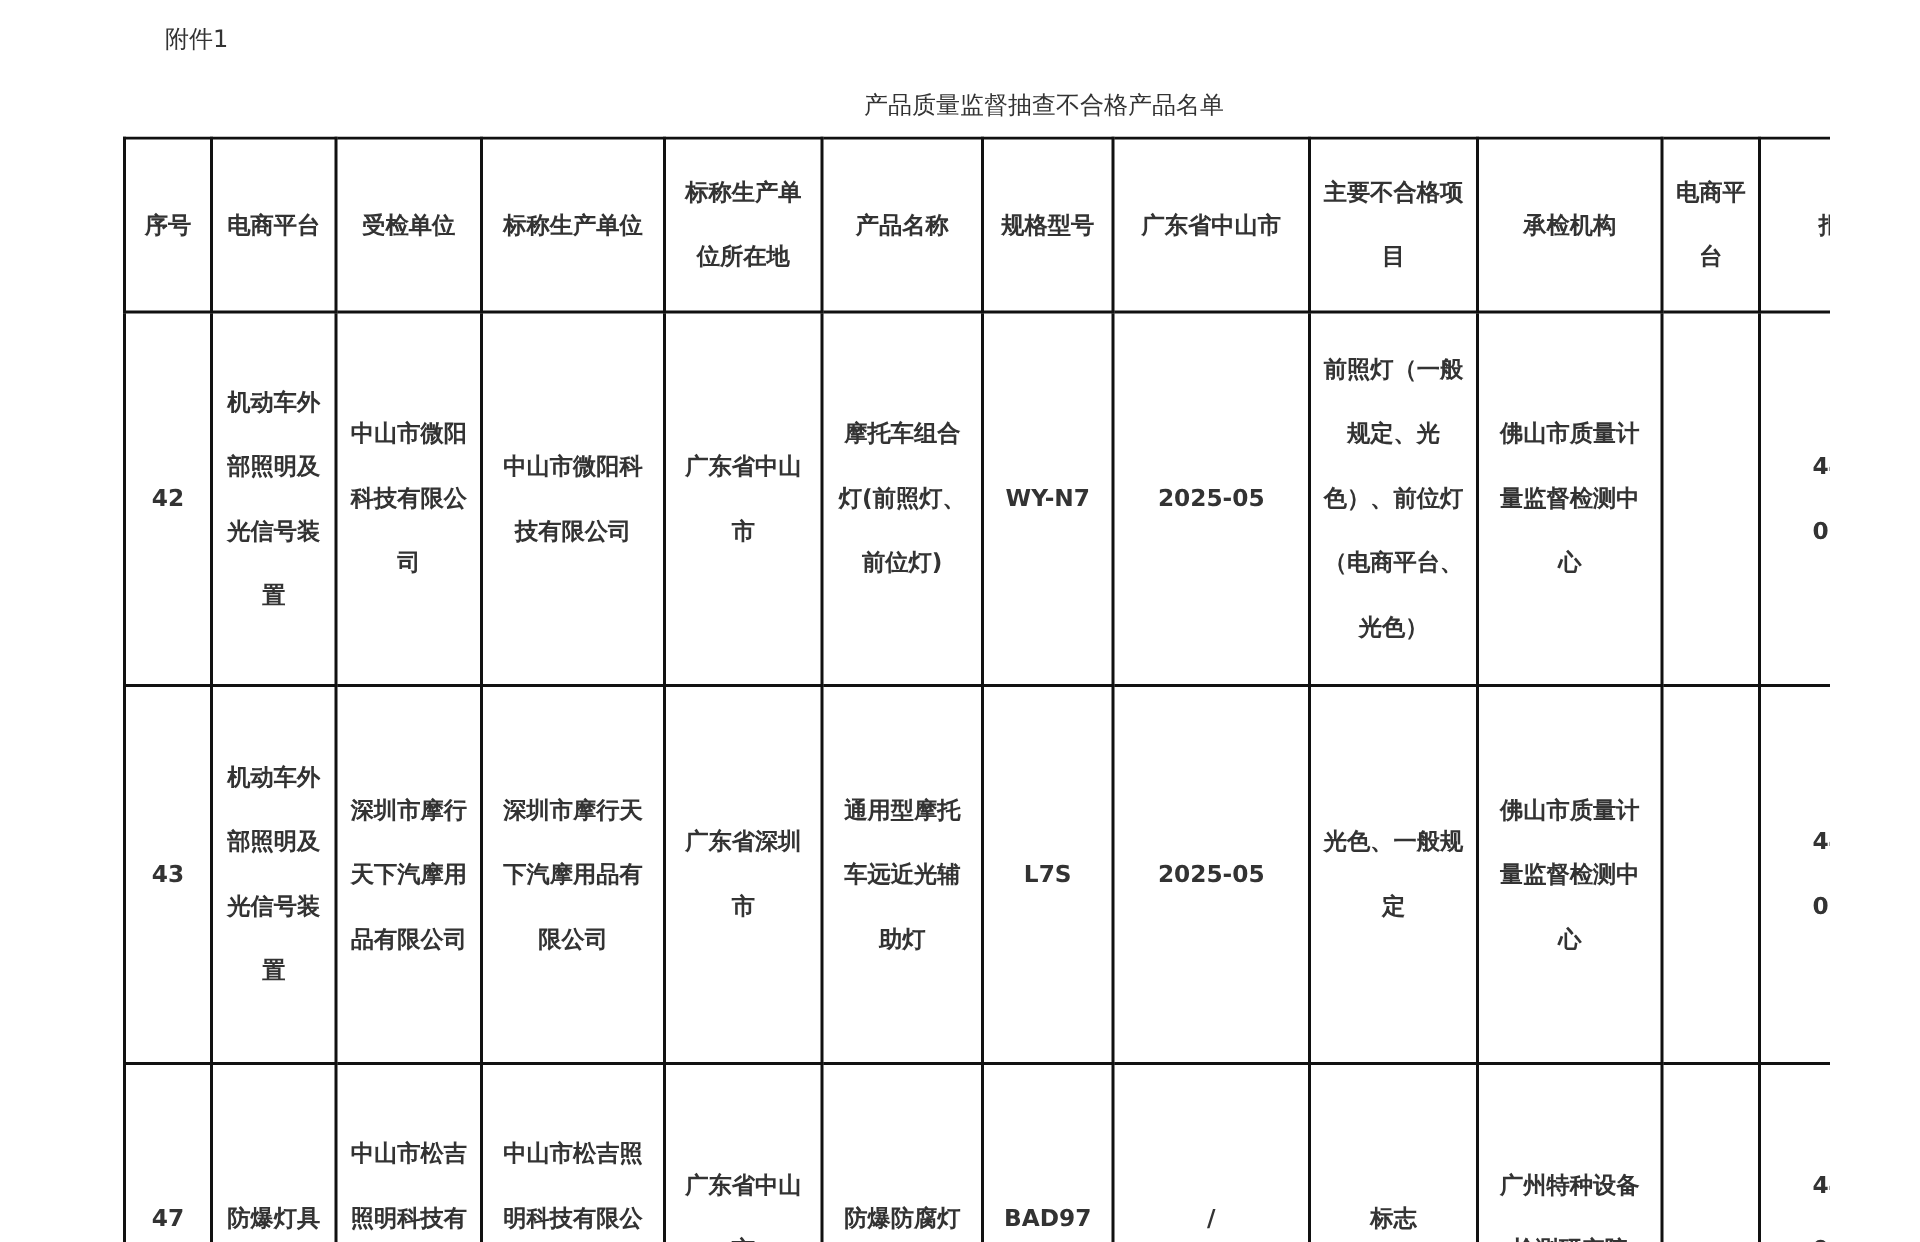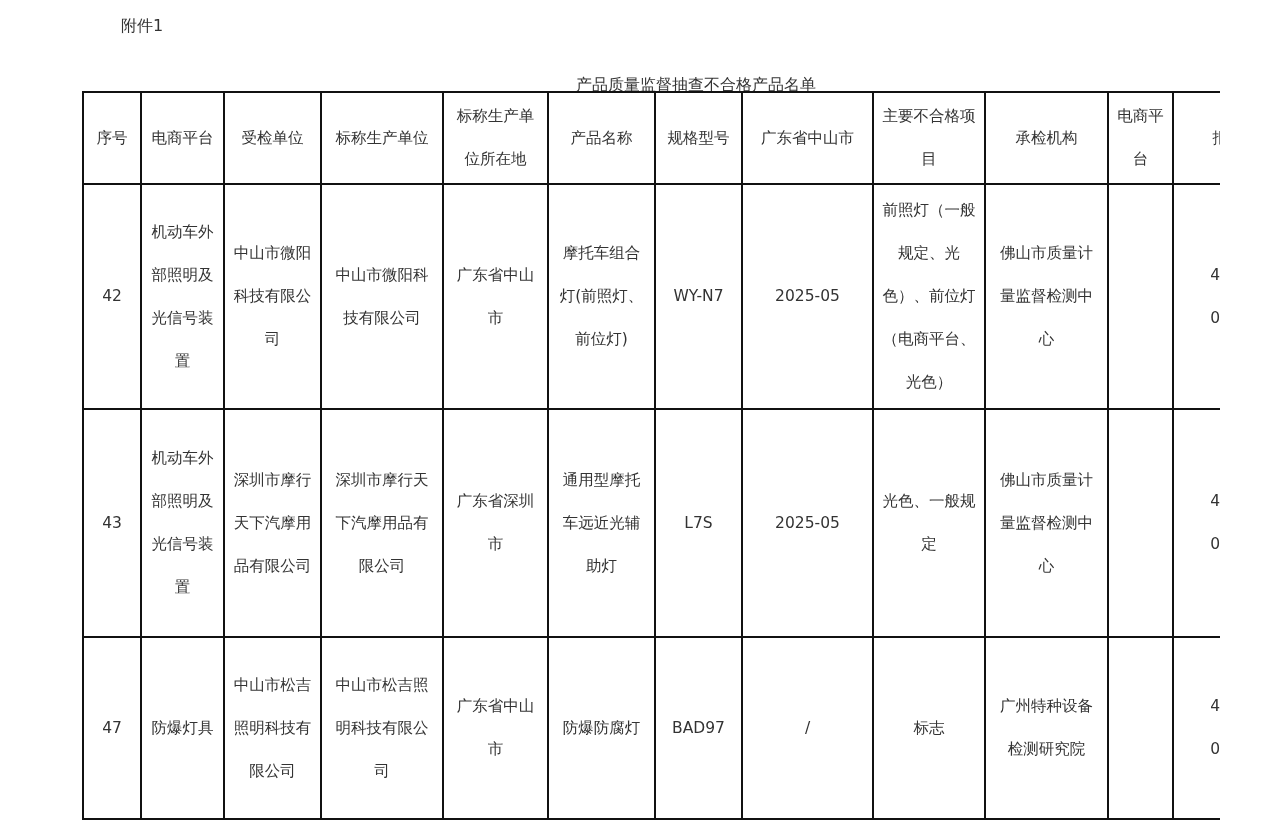--- a/index.html
+++ b/index.html
@@ -10,29 +10,29 @@
     body {
       width: 1280px;
       height: 828px;
       position: relative;
       overflow: hidden;
       font-family: "DejaVu Sans", "Liberation Sans", sans-serif;
       color: #333333;
     }
     .attachment-label {
       position: absolute;
-      left: 121px;
+      left: 110px;
       top: 16px;
       font-size: 16px;
       color: #333;
     }
     .doc-title {
       position: absolute;
       left: 576px;
-      top: 75px;
+      top: 60px;
       font-size: 16px;
       color: #333;
       white-space: nowrap;
     }
     .table-clip {
       position: absolute;
       left: 82px;
       top: 91px;
       width: 1138px;
       height: 737px;
@@ -42,23 +42,23 @@
       border-collapse: collapse;
       table-layout: fixed;
       width: 1200px;
       font-size: 15.5px;
       color: #333;
     }
     table.grid td, table.grid th {
       border: 2px solid #111;
       text-align: center;
       vertical-align: middle;
-      padding: 0 8px;
+      padding: 12px 8px;
       line-height: 43px;
-      font-weight: normal;
+      font-weight: bold;
       word-break: break-all;
     }
     table.grid th {
       height: 90px;
     }
     tr.r1 td { height: 223px; }
     tr.r2 td { height: 226px; }
     tr.r3 td { height: 180px; }
     td.left-wrap { text-align: left; }
     td.report { text-align: left; padding-left: 10px; white-space: pre-line; }

